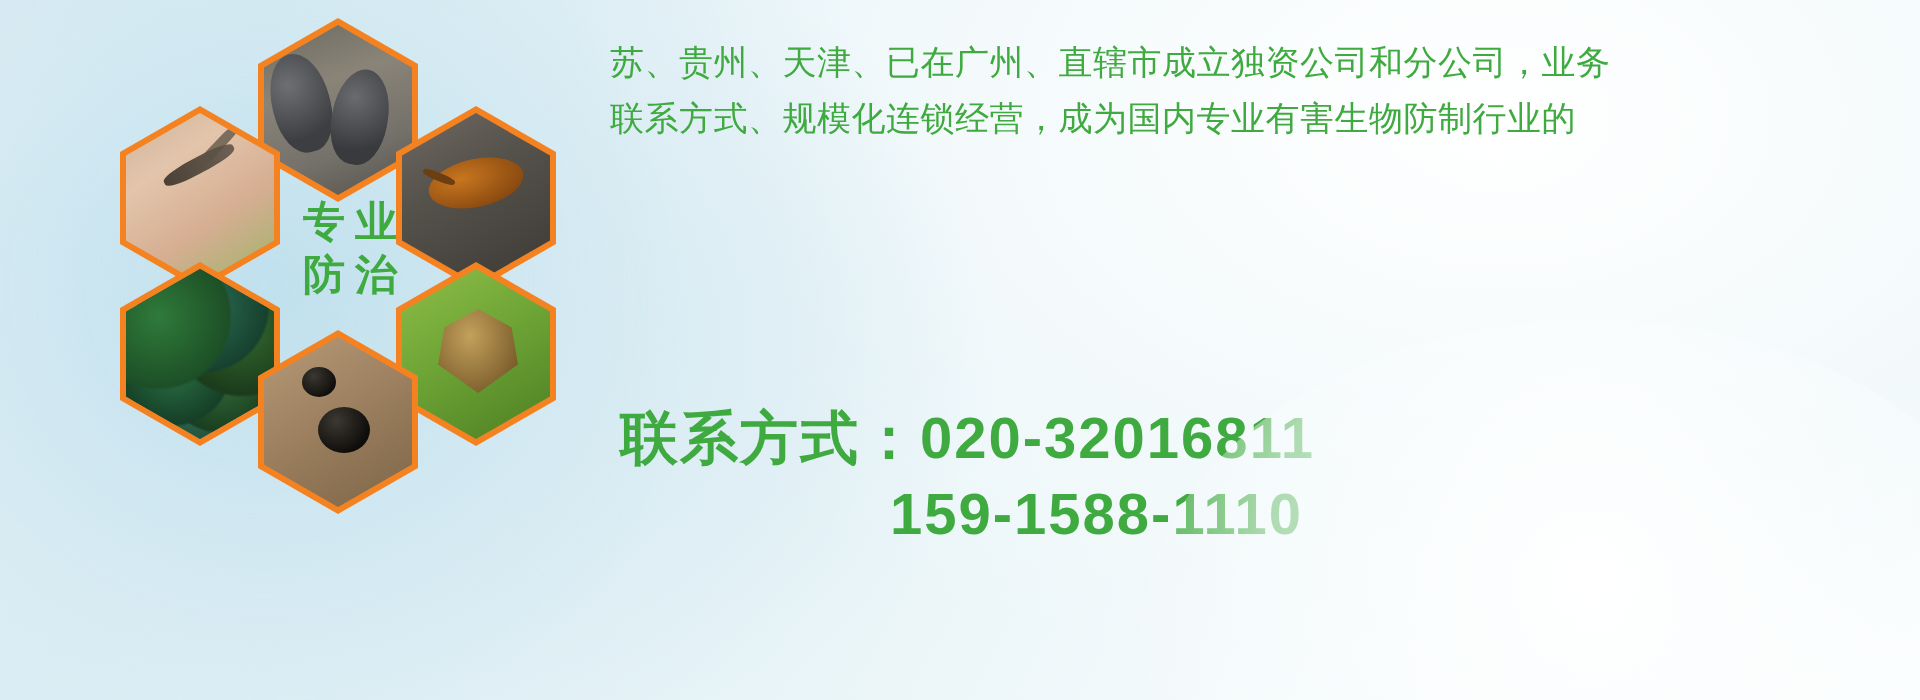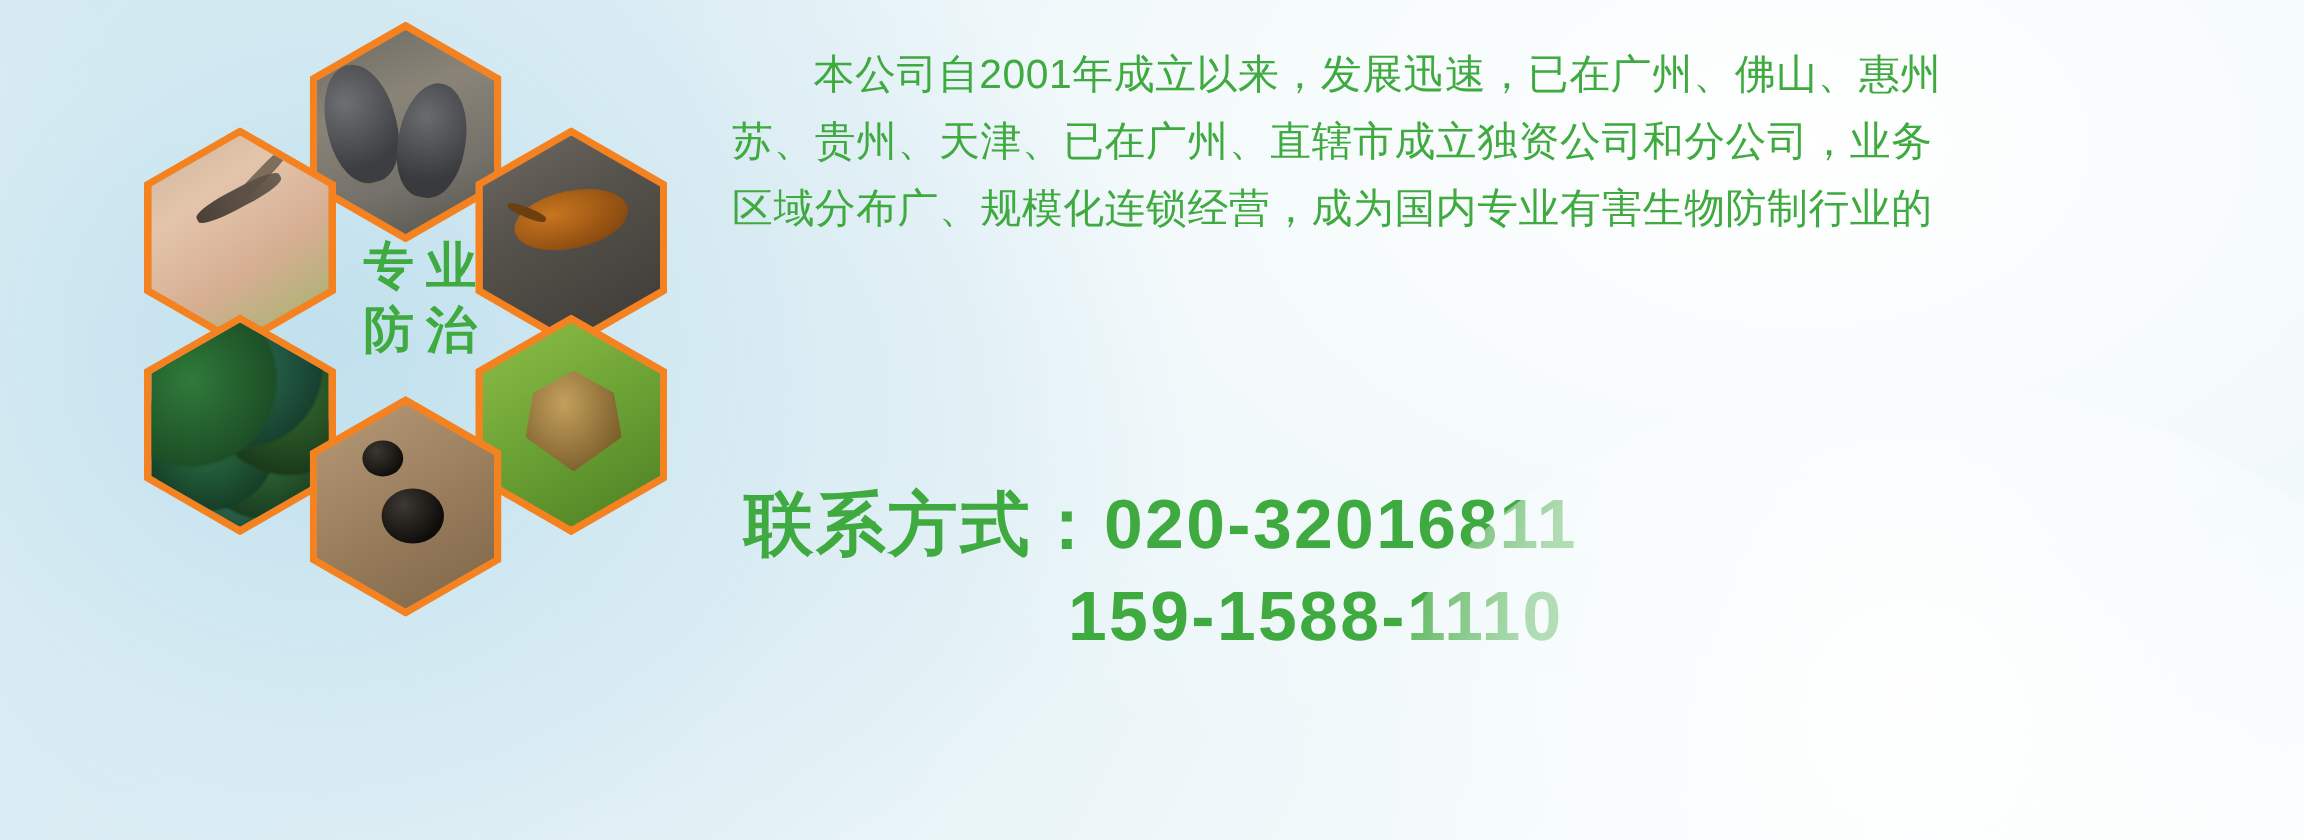--- a/index.html
+++ b/index.html
@@ -192,23 +192,22 @@
     </div>
 
     <div class="hex-label h-center">
       <span>专业</span>
       <span>防治</span>
     </div>
 
   </div>
 
   <div class="body-copy">
-    <p class="indent">本公司自2001年成立以来，发展迅速，已在广州、佛山、惠州</p>
     <p>苏、贵州、天津、已在广州、直辖市成立独资公司和分公司，业务</p>
-    <p>区域分布广、规模化连锁经营，成为国内专业有害生物防制行业的</p>
+    <p>联系方式、规模化连锁经营，成为国内专业有害生物防制行业的</p>
   </div>
 
   <div class="contact">
     <div class="line1">联系方式：020-32016811</div>
     <div class="line2">159-1588-1110</div>
   </div>
 
 </div>
 
 </body></html>

